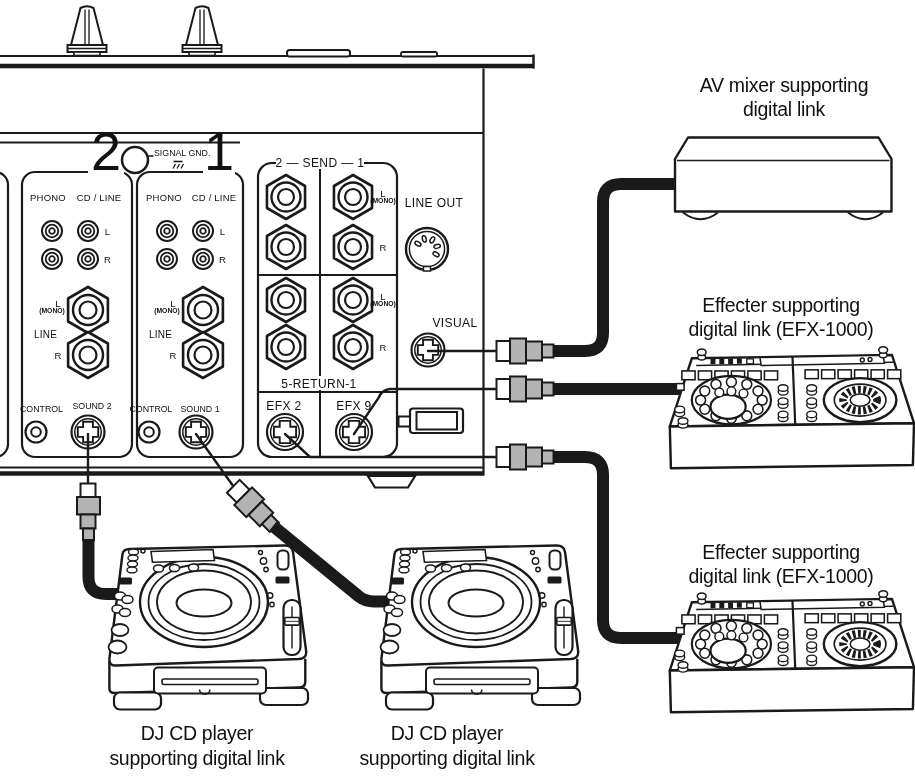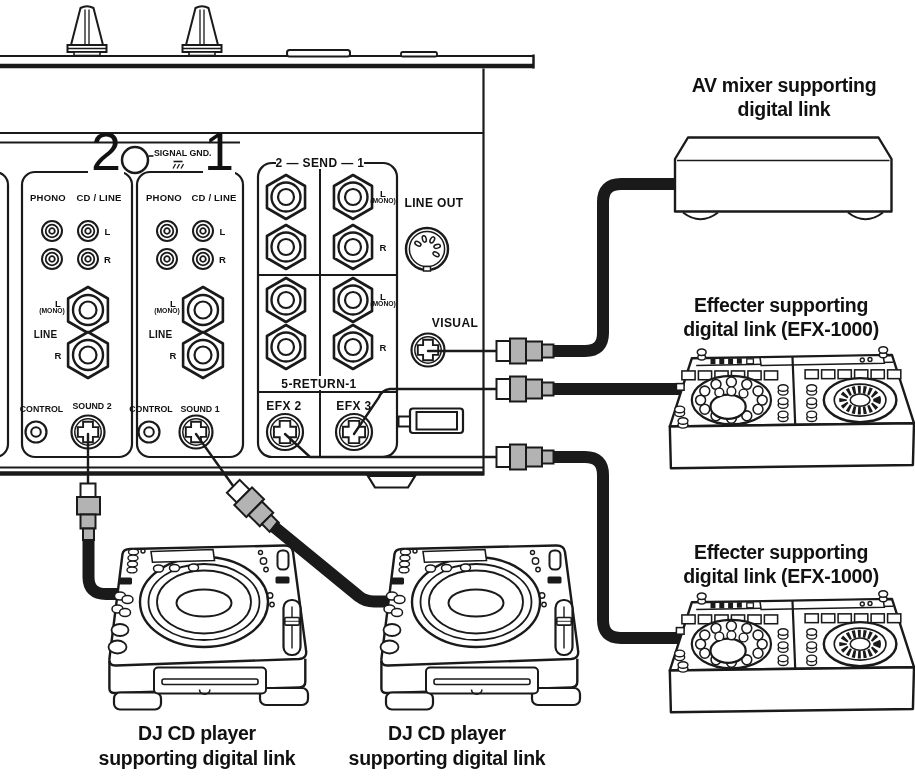--- a/index.html
+++ b/index.html
@@ -8,21 +8,21 @@
   #art{position:absolute;left:0;top:0;}
   
   .w{fill:#fff;stroke:#1a1a1a;}
   .s{fill:none;stroke:#1a1a1a;}
   .d{fill:#1a1a1a;stroke:none;}
   .gy{fill:#b3b3b3;stroke:#1a1a1a;}
   .m{fill:#fff;stroke:none;}
   .cable{fill:none;stroke:#1a1a1a;stroke-width:12;stroke-linecap:butt;stroke-linejoin:round;}
   .thin{fill:none;stroke:#1a1a1a;stroke-width:2.4;stroke-linecap:round;}
   
-  .lbl{position:absolute;font-weight:bold;white-space:nowrap;line-height:1;}
+  .lbl{position:absolute;font-weight:normal;white-space:nowrap;line-height:1;}
   .c{transform:translateX(-50%);}
   .pnl{font-size:9.5px;letter-spacing:0.2px;}
   .pnl-sm{font-size:8.8px;}
   .pnl-xs{font-size:6.8px;font-weight:bold;}
   .sec{font-size:12px;letter-spacing:0.4px;}
   .num{font-size:54px;font-weight:400;letter-spacing:0;}
   .dev{font-size:19.5px;letter-spacing:-0.3px;}
 </style>
 </head>
 <body>
@@ -374,21 +374,21 @@
 
 <div class="lbl sec c" style="left:320px;top:157px">2 — SEND — 1</div>
 <div class="lbl pnl c" style="left:383px;top:188.5px">L</div>
 <div class="lbl pnl-xs c" style="left:383px;top:198px">(MONO)</div>
 <div class="lbl pnl c" style="left:383px;top:242.5px">R</div>
 <div class="lbl pnl c" style="left:383px;top:291.5px">L</div>
 <div class="lbl pnl-xs c" style="left:383px;top:301px">(MONO)</div>
 <div class="lbl pnl c" style="left:383px;top:342.5px">R</div>
 <div class="lbl sec c" style="left:319px;top:377.5px">5-RETURN-1</div>
 <div class="lbl sec c" style="left:284px;top:400px">EFX 2</div>
-<div class="lbl sec c" style="left:354px;top:400px">EFX 3</div>
+<div class="lbl sec c" style="left:354px;top:400px">EFX 9</div>
 <div class="lbl sec c" style="left:434px;top:197px">LINE OUT</div>
 <div class="lbl sec c" style="left:455px;top:317px">VISUAL</div>
 
 <div class="lbl dev c" style="left:784px;top:76px">AV mixer supporting</div>
 <div class="lbl dev c" style="left:784px;top:100px">digital link</div>
 <div class="lbl dev c" style="left:781px;top:296px">Effecter supporting</div>
 <div class="lbl dev c" style="left:781px;top:320px">digital link (EFX-1000)</div>
 <div class="lbl dev c" style="left:781px;top:543px">Effecter supporting</div>
 <div class="lbl dev c" style="left:781px;top:567px">digital link (EFX-1000)</div>
 <div class="lbl dev c" style="left:197px;top:724px">DJ CD player</div>

